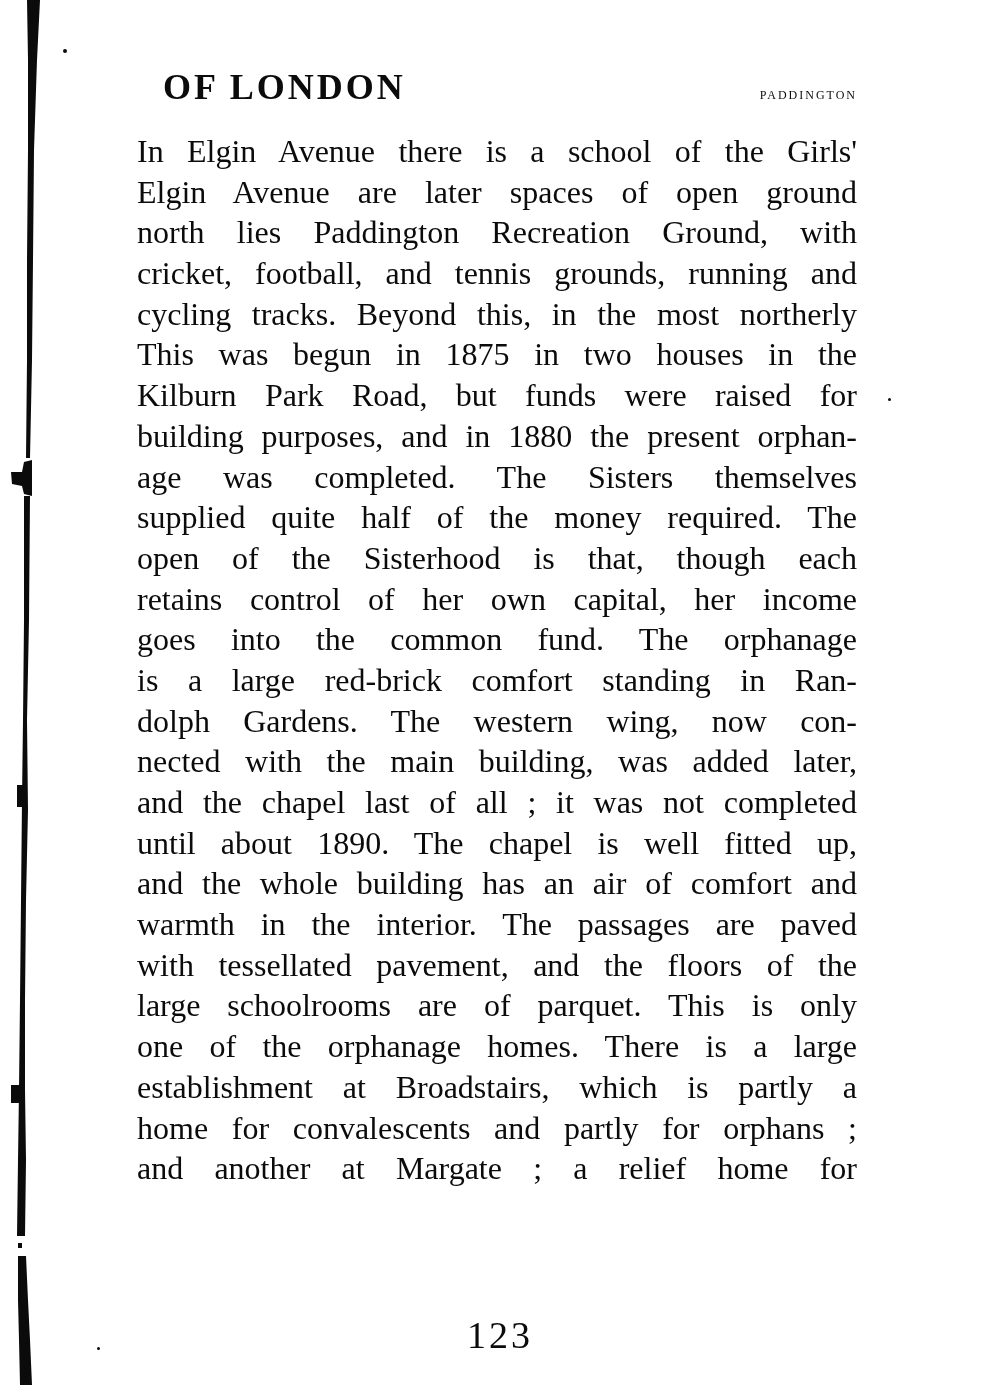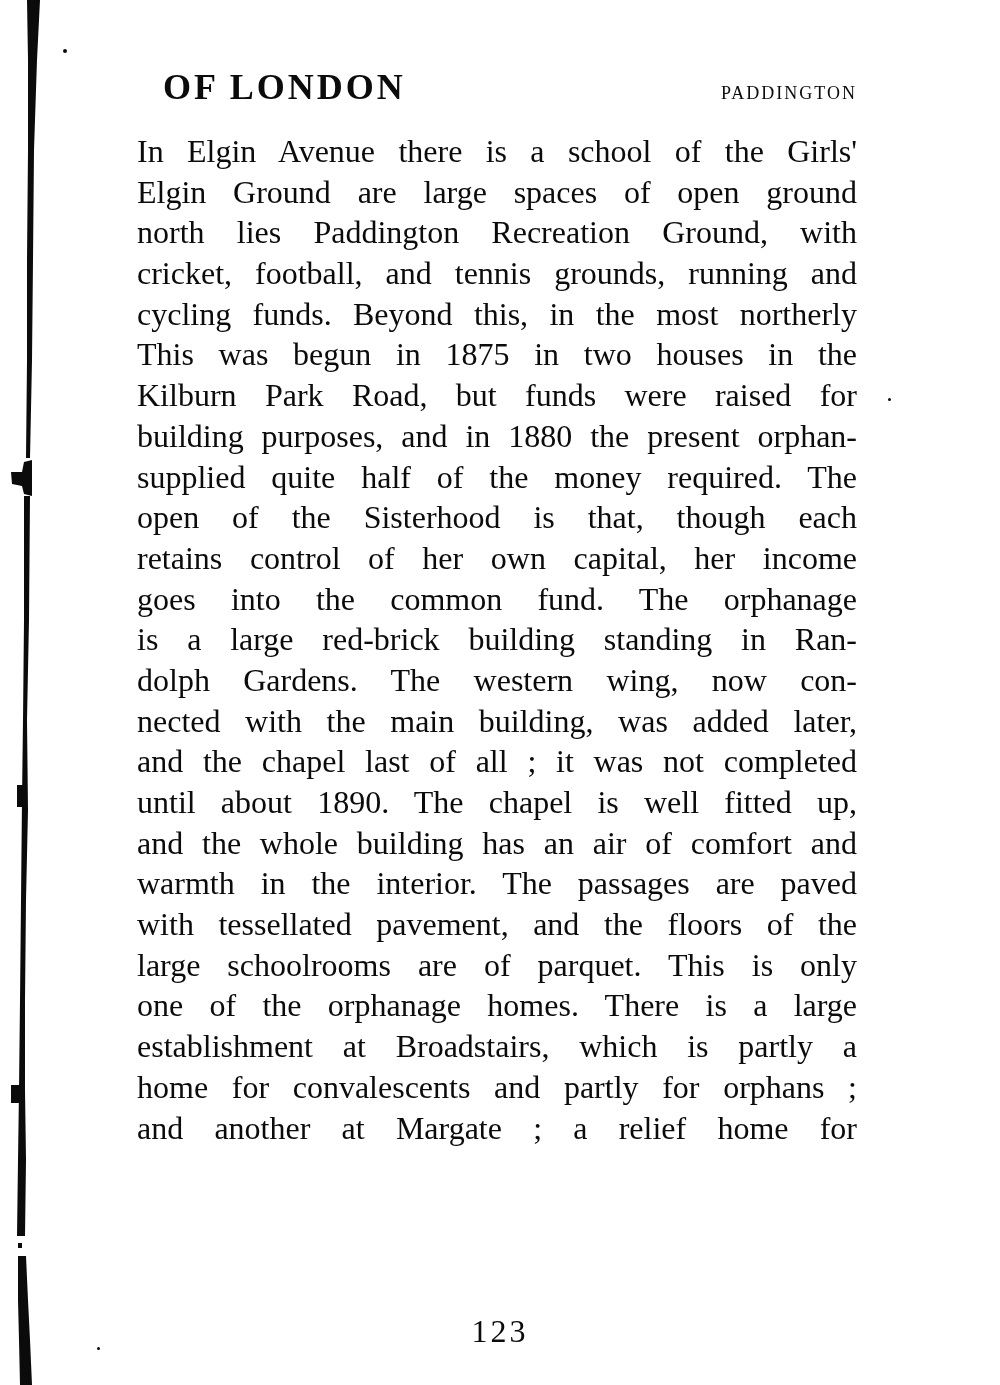--- a/index.html
+++ b/index.html
@@ -19,21 +19,21 @@
     left: 137px; top: 66px; width: 720px;
     display: flex; justify-content: space-between; align-items: baseline;
   }
   .running-title {
     font-weight: bold;
     font-size: 36px;
     letter-spacing: 3px;
     padding-left: 26px;
   }
   .section-label {
-    font-size: 18px;
+    font-size: 12px;
     letter-spacing: 2px;
   }
 
   
   .textblock {
     position: absolute;
     left: 137px; top: 131px; width: 720px;
   }
   .textblock .line {
     font-size: 32px;
@@ -42,21 +42,21 @@
     text-align: justify;
     text-align-last: justify;
     overflow: hidden;
   }
 
   
   .page-number {
     position: absolute;
     left: 0; right: 0; top: 1313px;
     text-align: center;
-    font-size: 32px;
+    font-size: 38px;
     letter-spacing: 3px;
   }
 
   
   .gutter-svg { position: absolute; left: 0; top: 0; }
   .speck { position: absolute; background: #0b0b0b; border-radius: 50%; }
   .speck-a { left: 63px;  top: 49px;   width: 4px; height: 4px; }
   .speck-b { left: 888px; top: 398px;  width: 3px; height: 3px; }
   .speck-c { left: 97px;  top: 1347px; width: 3px; height: 3px; }
 </style>
@@ -81,32 +81,33 @@
   <span class="speck speck-b"></span>
   <span class="speck speck-c"></span>
 
   <div class="header">
     <span class="running-title">OF LONDON</span>
     <span class="section-label">PADDINGTON</span>
   </div>
 
   <div class="textblock">
       <div class="line">In Elgin Avenue there is a school of the Girls'</div>
-      <div class="line">Elgin Ground are large spaces of open ground</div>
+      <div class="line">Elgin Avenue are later spaces of open ground</div>
       <div class="line">north lies Paddington Recreation Ground, with</div>
       <div class="line">cricket, football, and tennis grounds, running and</div>
-      <div class="line">cycling funds. Beyond this, in the most northerly</div>
+      <div class="line">cycling tracks. Beyond this, in the most northerly</div>
       <div class="line">This was begun in 1875 in two houses in the</div>
       <div class="line">Kilburn Park Road, but funds were raised for</div>
       <div class="line">building purposes, and in 1880 the present orphan-</div>
+      <div class="line">age was completed. The Sisters themselves</div>
       <div class="line">supplied quite half of the money required. The</div>
       <div class="line">open of the Sisterhood is that, though each</div>
       <div class="line">retains control of her own capital, her income</div>
       <div class="line">goes into the common fund. The orphanage</div>
-      <div class="line">is a large red-brick building standing in Ran-</div>
+      <div class="line">is a large red-brick comfort standing in Ran-</div>
       <div class="line">dolph Gardens. The western wing, now con-</div>
       <div class="line">nected with the main building, was added later,</div>
       <div class="line">and the chapel last of all ; it was not completed</div>
       <div class="line">until about 1890. The chapel is well fitted up,</div>
       <div class="line">and the whole building has an air of comfort and</div>
       <div class="line">warmth in the interior. The passages are paved</div>
       <div class="line">with tessellated pavement, and the floors of the</div>
       <div class="line">large schoolrooms are of parquet. This is only</div>
       <div class="line">one of the orphanage homes. There is a large</div>
       <div class="line">establishment at Broadstairs, which is partly a</div>

